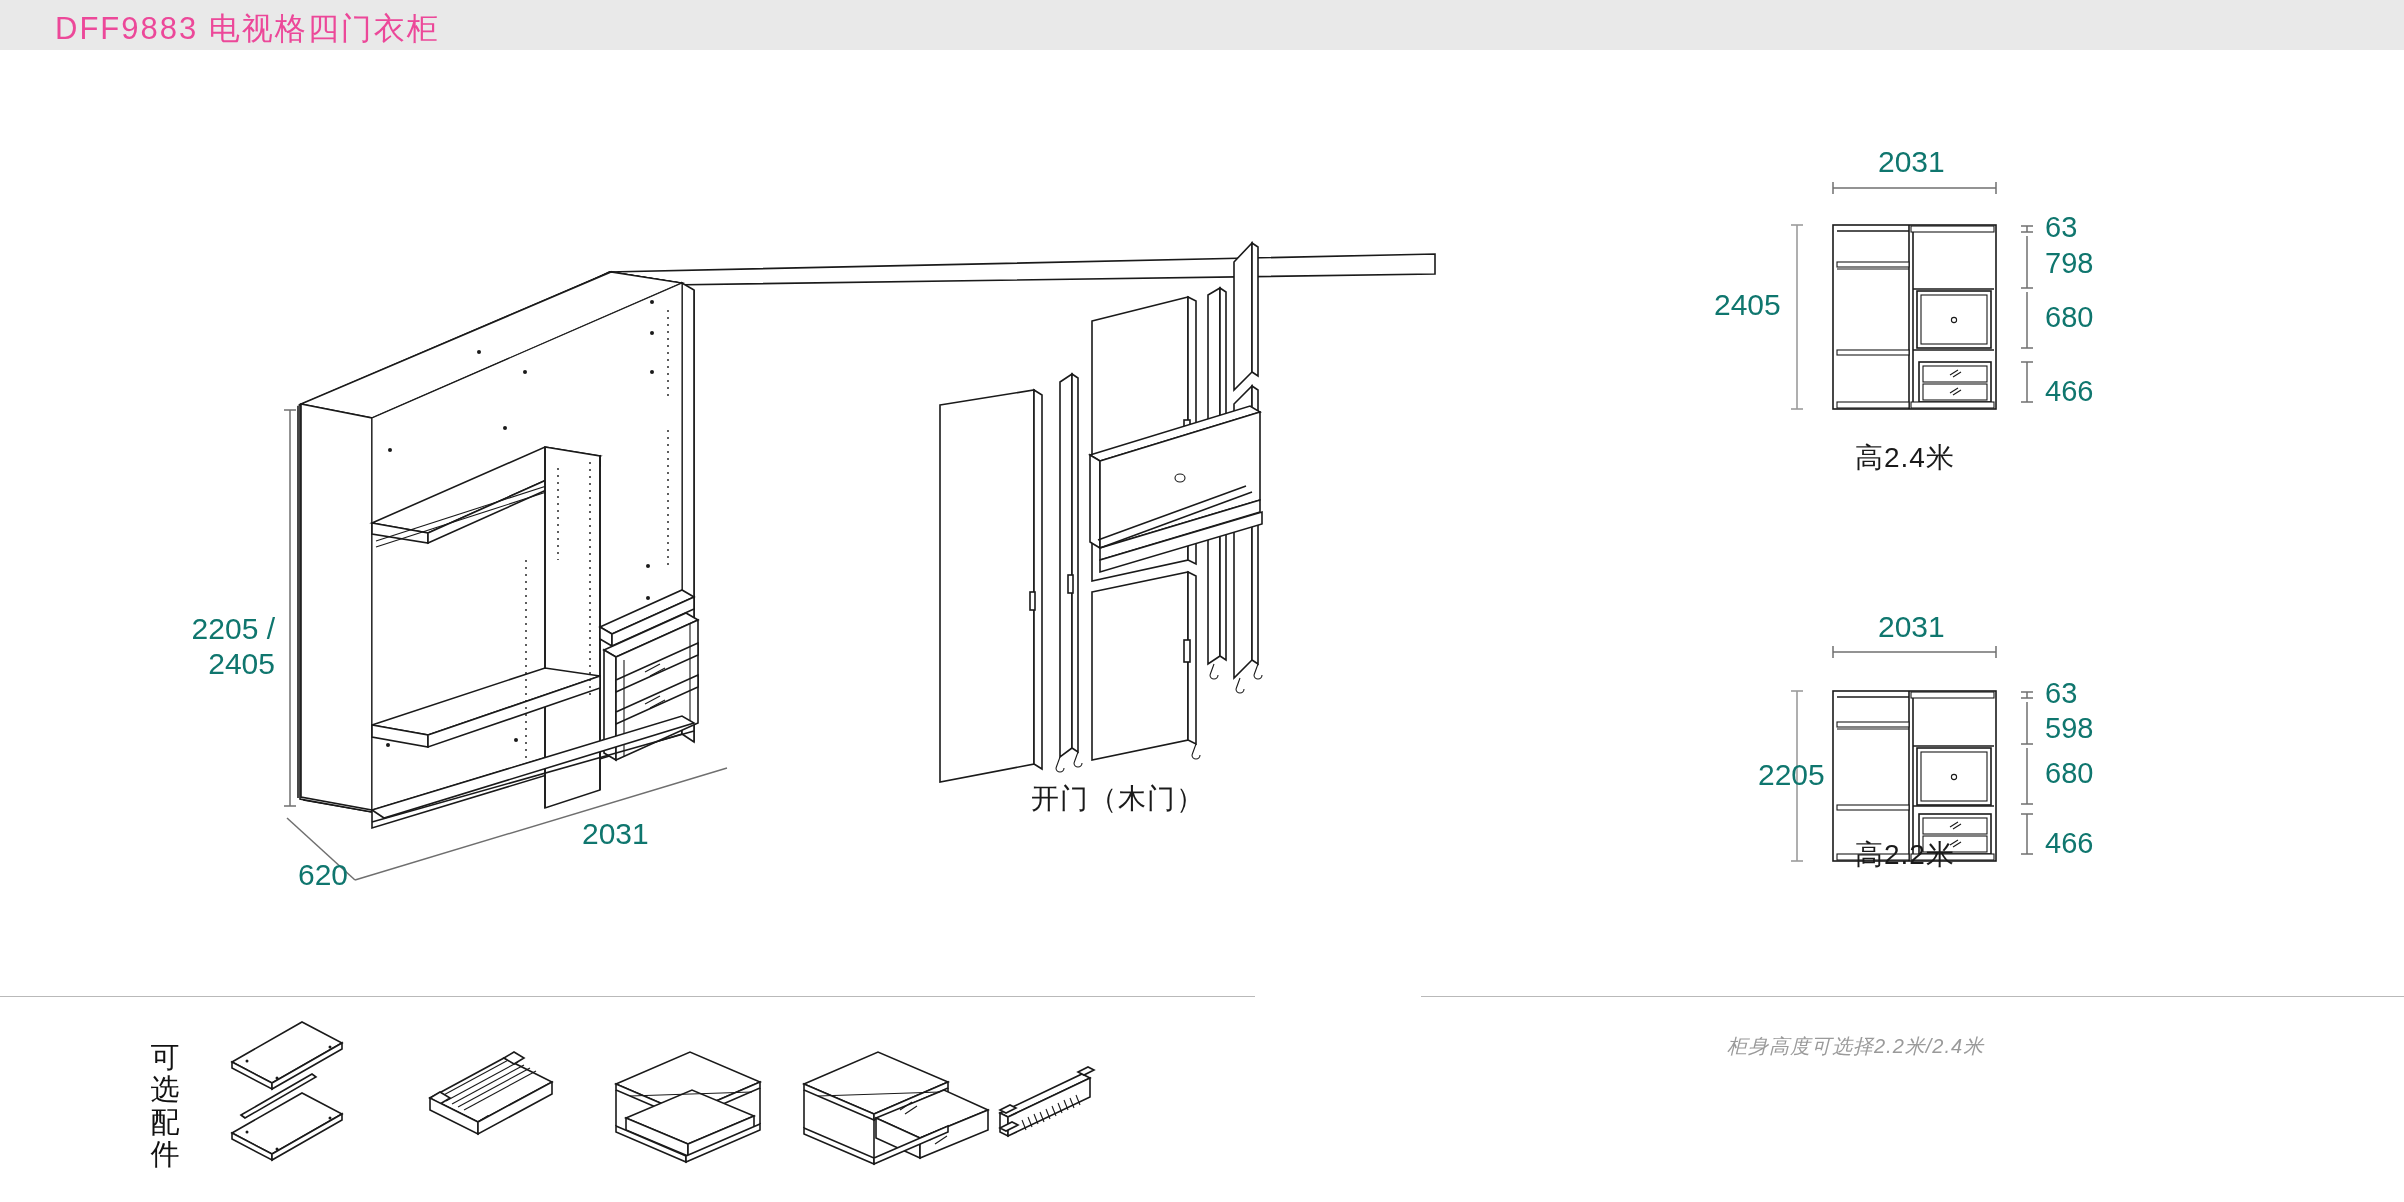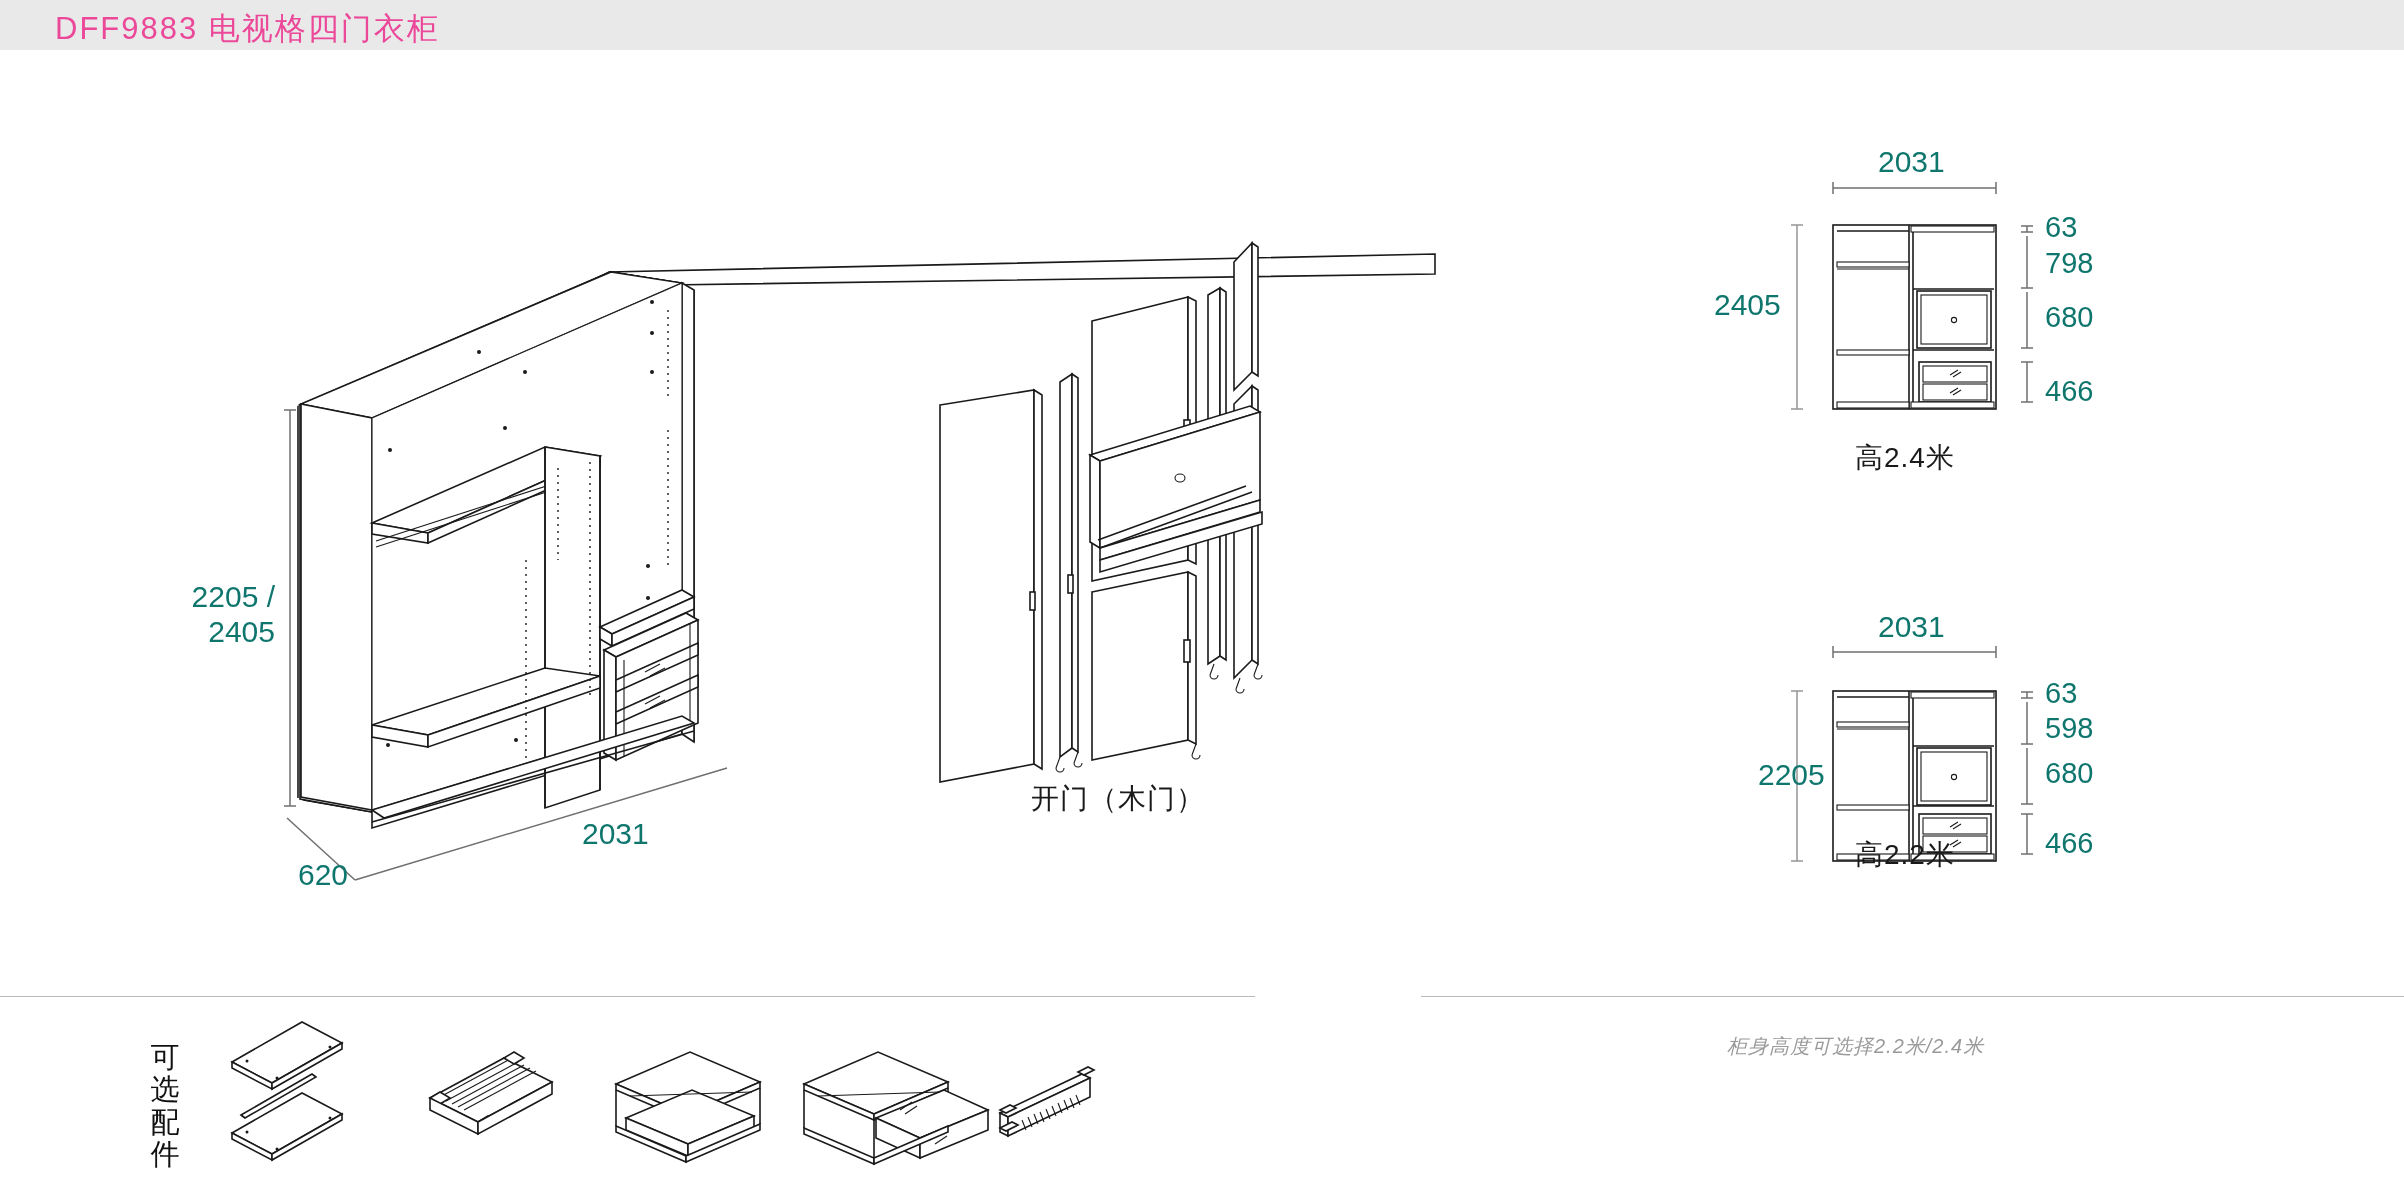--- a/index.html
+++ b/index.html
@@ -216,21 +216,21 @@
 
     <line class="dimln" x1="290" y1="410" x2="301" y2="404" opacity="0"></line>
 
     <line class="dimln" x1="287" y1="818" x2="355" y2="880"></line>
     <line class="dimln" x1="287" y1="812" x2="287" y2="824" opacity="0"></line>
 
     <line class="dimln" x1="355" y1="880" x2="727" y2="768"></line>
   </g>
 </svg>
 
-<div class="dim-label" style="left:175px; top:580px; text-align:right; width:100px;">
+<div class="dim-label" style="left:175px; top:612px; text-align:right; width:100px;">
   <div>2205 /</div>
   <div>2405</div>
 </div>
 <div class="dim-label" style="left:582px; top:817px;">2031</div>
 <div class="dim-label" style="left:298px; top:858px;">620</div>
 
 <svg class="layer" viewBox="0 0 2404 1202">
   <g>
 
     <path class="ln-f" d="M 940,405 L 1034,390 L 1034,764 L 940,782 Z"></path>

